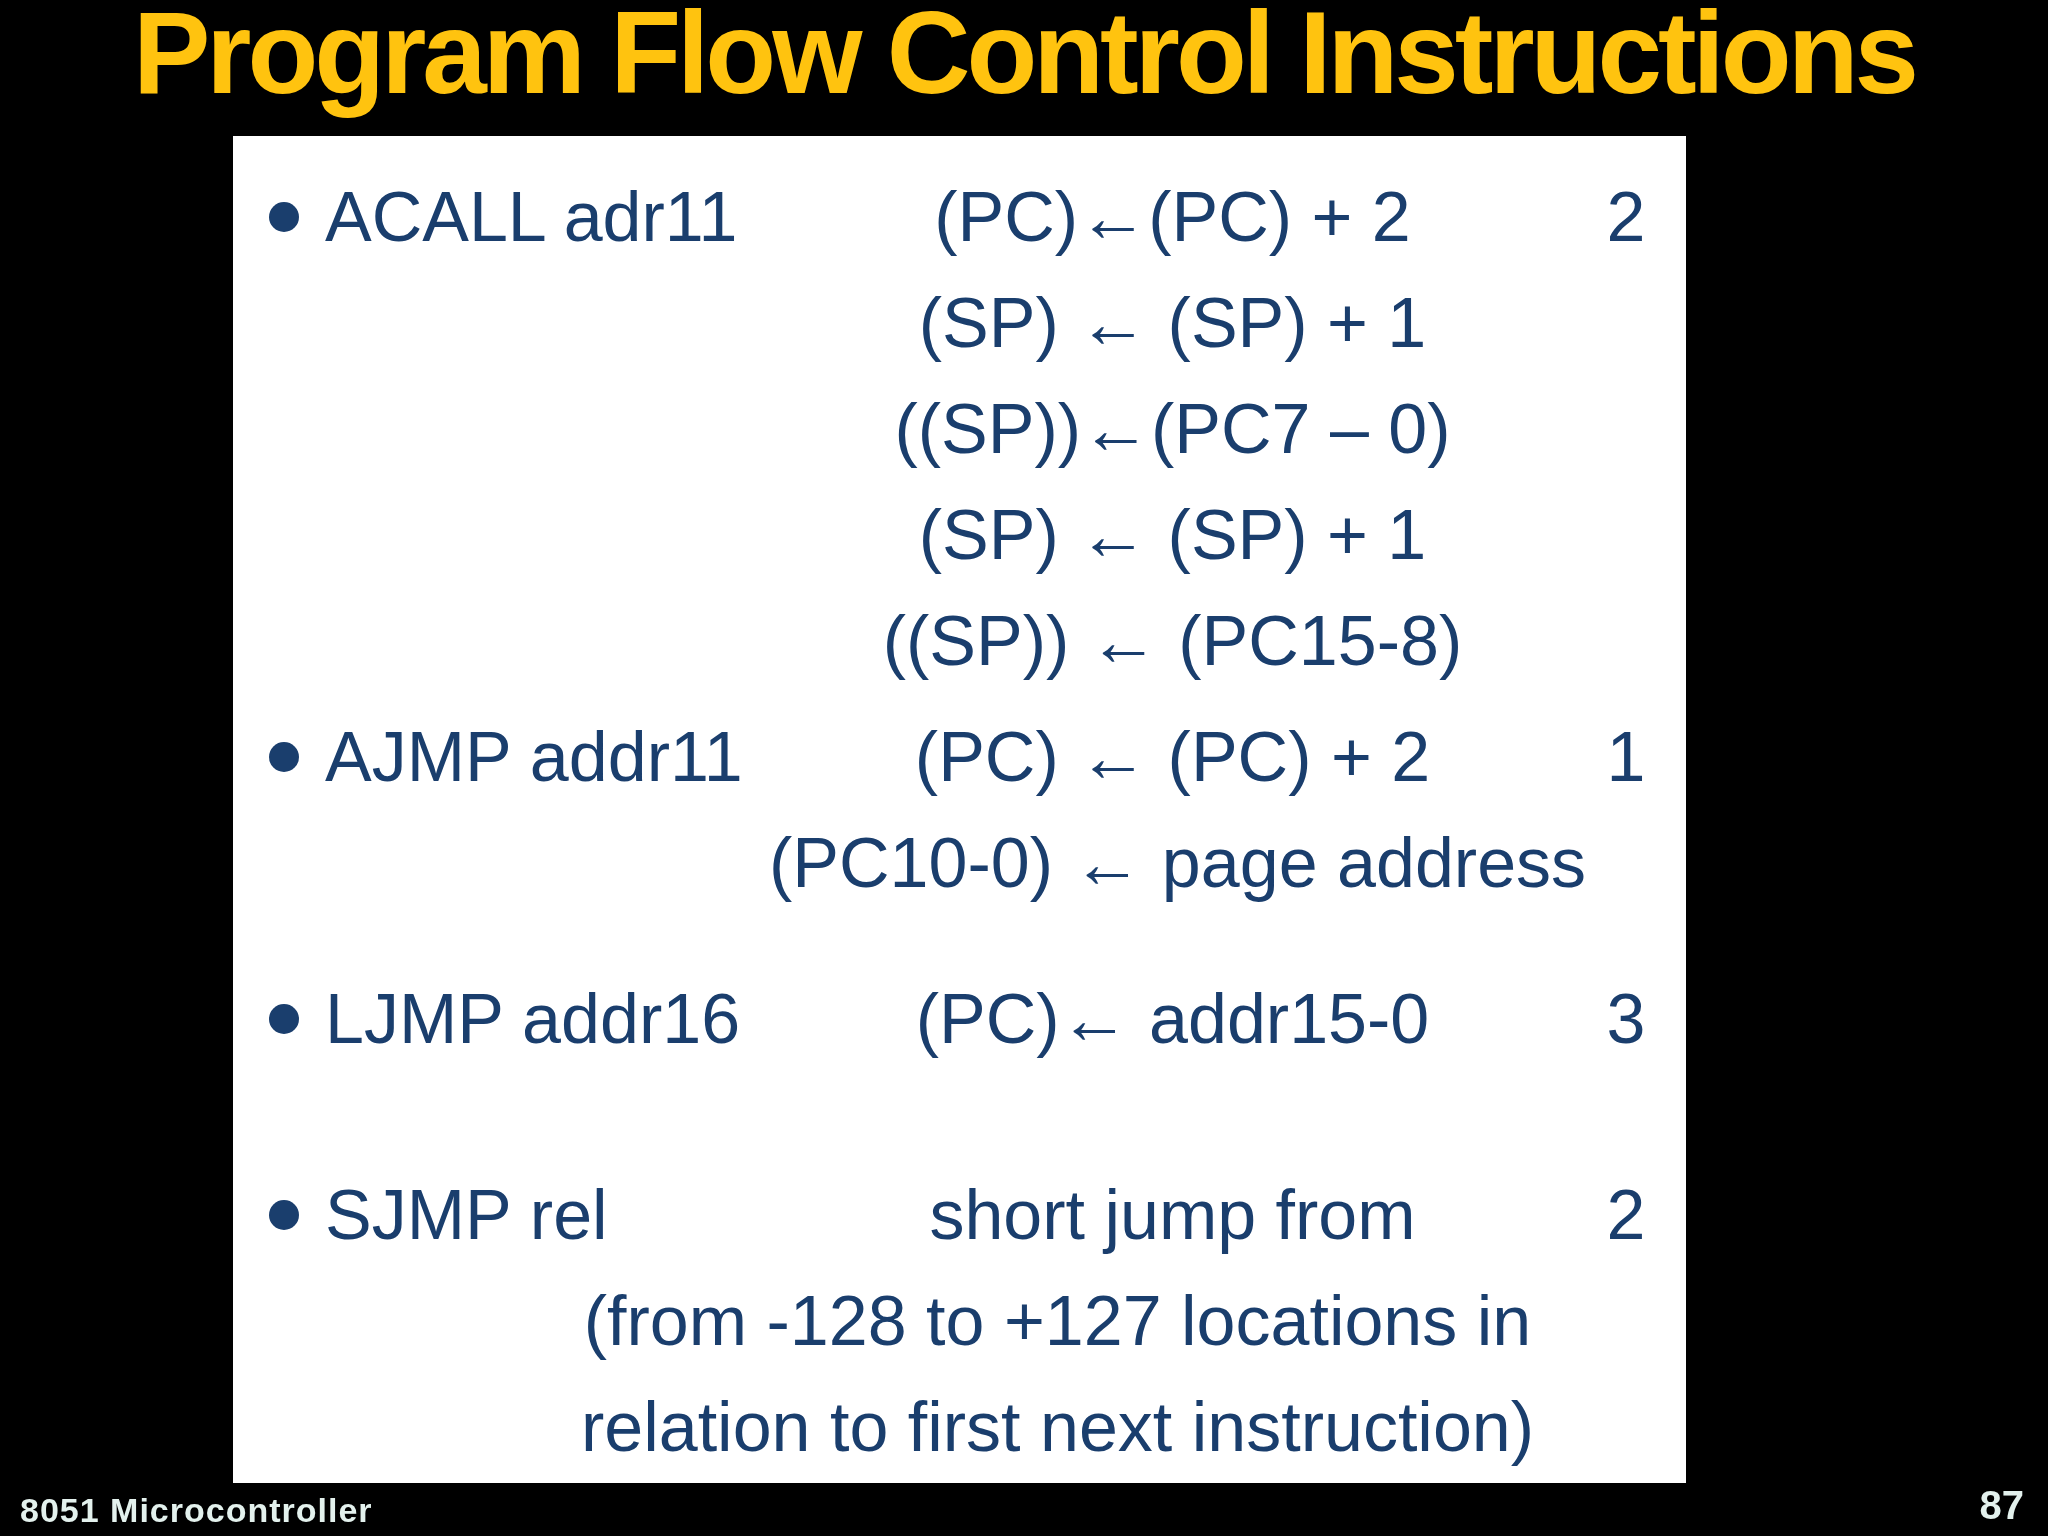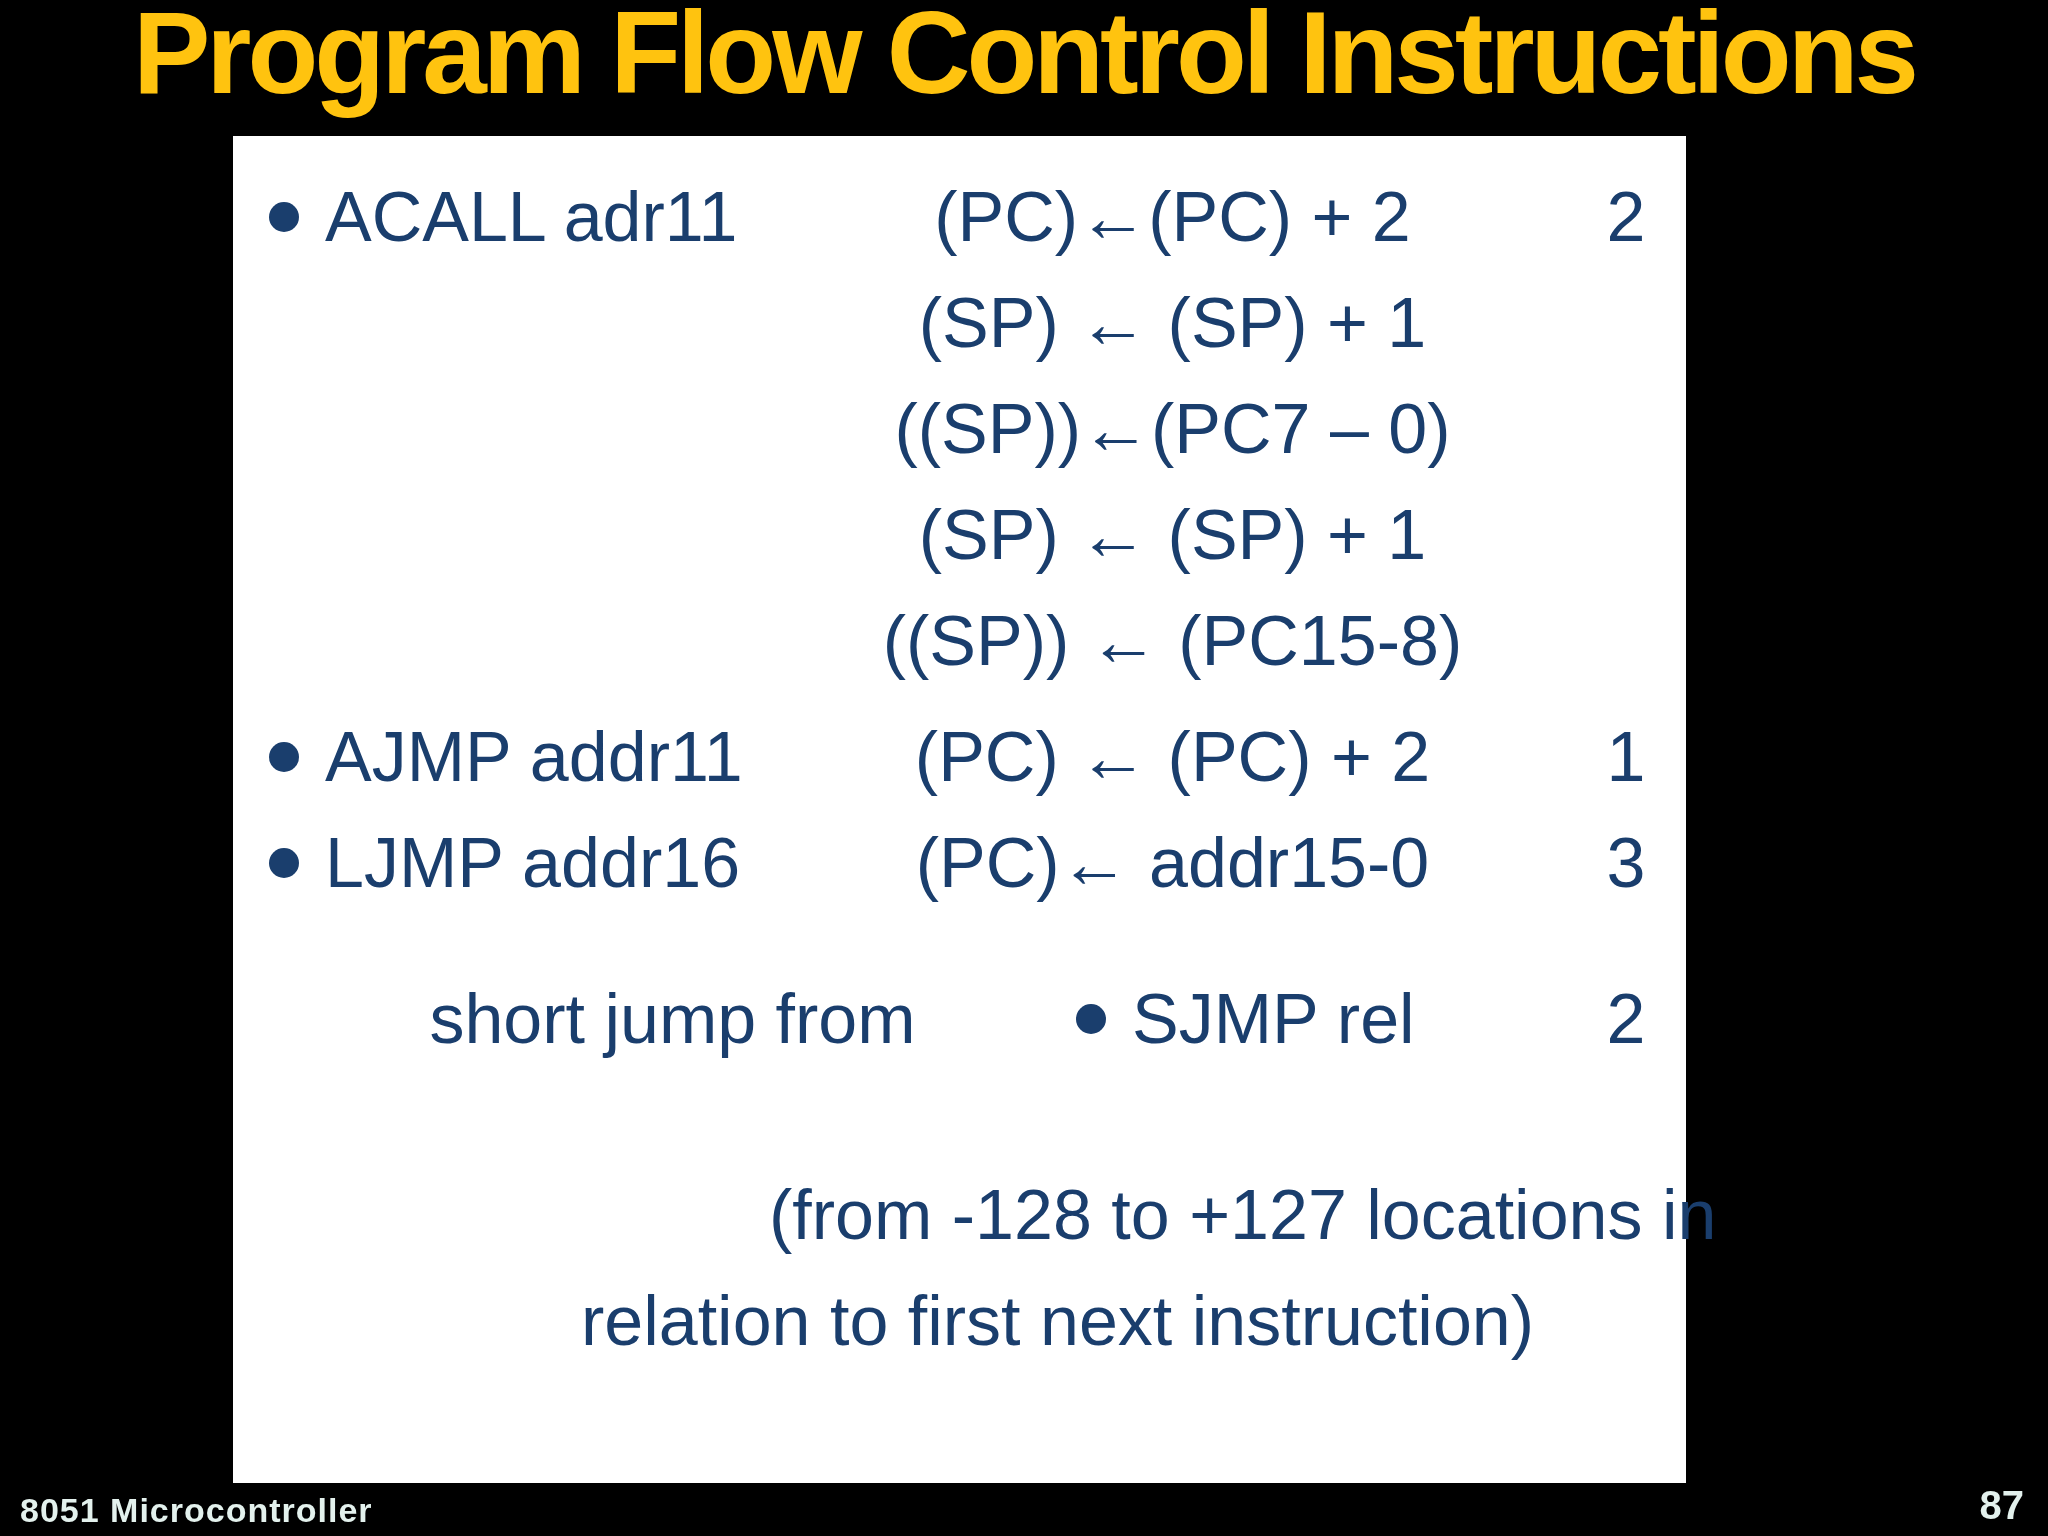--- a/index.html
+++ b/index.html
@@ -149,33 +149,38 @@
         </div>
         <div class="row">
           <div class="cell left">
             <span class="bullet"></span>
             <span>AJMP addr11</span>
           </div>
           <div class="cell mid">(PC) ← (PC) + 2</div>
           <div class="cell right">1</div>
         </div>
         <div class="row">
+          <div class="cell left"></div>
+          <div class="cell mid">(PC10-0) ← page address</div>
+          <div class="cell right"></div>
+        </div>
+        <div class="row">
           <div class="cell left">
             <span class="bullet"></span>
             <span>LJMP addr16</span>
           </div>
           <div class="cell mid">(PC)← addr15-0</div>
           <div class="cell right">3</div>
         </div>
         <div class="row">
-          <div class="cell mid">short jump from</div>
           <div class="cell left">
             <span class="bullet"></span>
             <span>SJMP rel</span>
           </div>
+          <div class="cell mid">short jump from</div>
           <div class="cell right">2</div>
         </div>
         <div class="row">
           <div class="cell left"></div>
           <div class="cell mid">(from -128 to +127 locations in</div>
           <div class="cell right"></div>
         </div>
         <div class="row">
           <div class="cell left"></div>
           <div class="cell mid">relation to first next instruction)</div>

